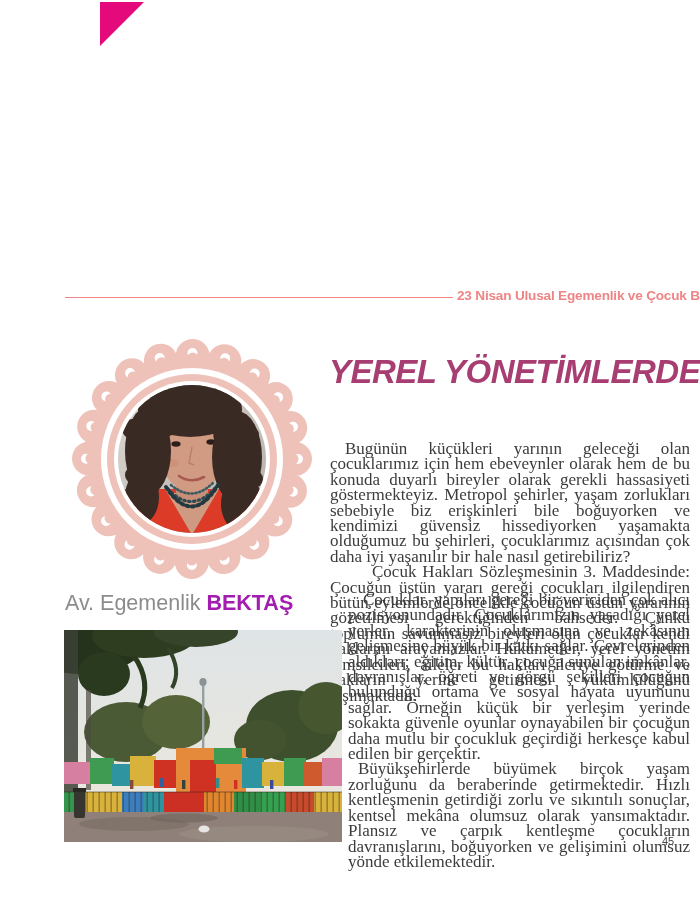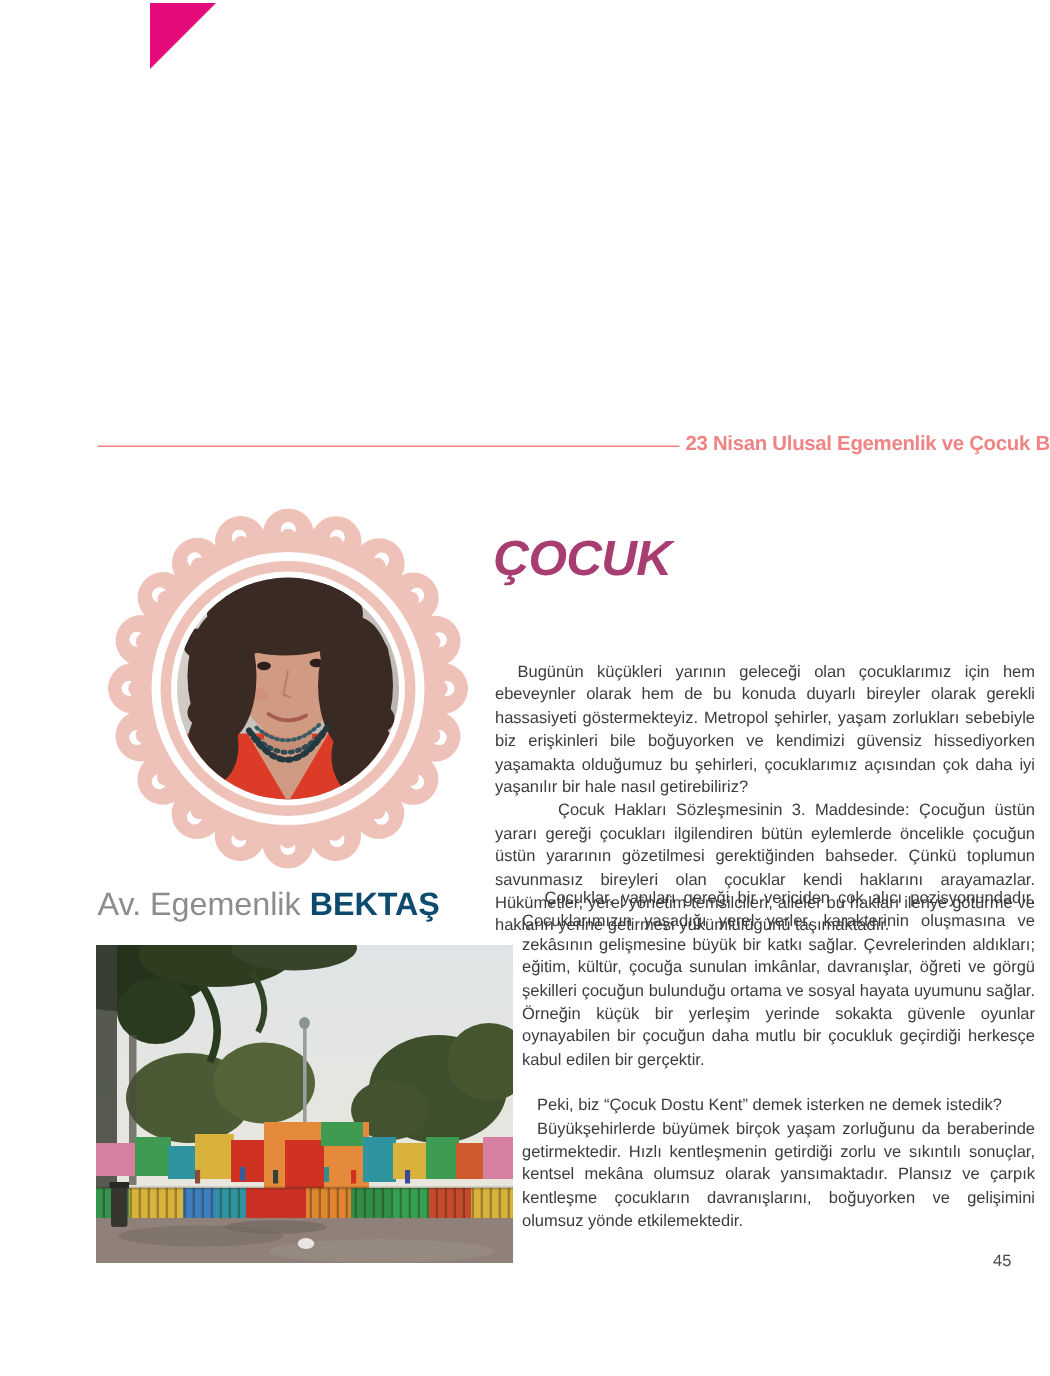--- a/index.html
+++ b/index.html
@@ -31,24 +31,24 @@
   
   .article-title{
     left:329px;top:350px;width:365px;
     color:#a83d72;font-style:italic;font-weight:700;
     font-size:33px;line-height:44px;letter-spacing:-0.5px;
     white-space:nowrap;
   }
 
   
   .author-line{left:65px;top:591px;width:280px;font-size:21.5px;color:#8c8c8c;white-space:nowrap;}
-  .author-line .surname{color:#0c4a6e;font-weight:700;}
-
-  
-  .bodycol{color:#3c3c3c;font-size:11px;line-height:15.4px;text-align:justify;}
+  .author-line .surname{color:#a21caf;font-weight:700;}
+
+  
+  .bodycol{color:#3c3c3c;font-size:17px;line-height:15.4px;text-align:justify;font-family:Liberation Serif, serif;}
   .col-a{left:330px;top:441px;width:360px;}
   .col-b{left:348px;top:592px;width:342px;}
   .bodycol p{margin:0;}
   .ind-sm{text-indent:15px;}
   .ind-lg{text-indent:42px;}
   .ind-xs{text-indent:10px;}
   .gap-top{margin-top:15px !important;}
 
   
   .playground-box{left:64px;top:630px;width:278px;height:212px;}
@@ -119,33 +119,32 @@
       </g>
 
       <path d="M96 150 Q120 176 144 148" stroke="#2e4a52" stroke-width="3.2" fill="none" stroke-linecap="round" stroke-dasharray="1.5 3.4"></path>
       <path d="M94 148 Q120 188 146 146" stroke="#23383f" stroke-width="4" fill="none" stroke-linecap="round" stroke-dasharray="2.2 3.4"></path>
       <path d="M99 146 Q120 164 141 144" stroke="#3c5a64" stroke-width="2.6" fill="none" stroke-linecap="round" stroke-dasharray="1.2 2.6"></path>
     </g>
   </svg>
 </div>
 
 <div class="abs article-title">
-  <div>ÇOCUK</div>
+  <div>YEREL YÖNETİMLERDE</div>
 </div>
 
 <div class="abs author-line"><span>Av. Egemenlik </span><span class="surname">BEKTAŞ</span></div>
 
 <div class="abs bodycol col-a">
   <p class="ind-sm">Bugünün küçükleri yarının geleceği olan çocuklarımız için hem ebeveynler olarak hem de bu konuda duyarlı bireyler olarak gerekli hassasiyeti göstermekteyiz. Metropol şehirler,  yaşam zorlukları sebebiyle biz erişkinleri bile boğuyorken ve kendimizi güvensiz hissediyorken yaşamakta olduğumuz bu şehirleri, çocuklarımız açısından çok daha iyi yaşanılır bir hale nasıl getirebiliriz?</p>
   <p class="ind-lg">Çocuk Hakları Sözleşmesinin 3. Maddesinde: Çocuğun üstün yararı gereği çocukları ilgilendiren bütün eylemlerde öncelikle çocuğun üstün yararının gözetilmesi gerektiğinden bahseder. Çünkü toplumun savunmasız bireyleri olan çocuklar kendi haklarını arayamazlar. Hükümetler, yerel yönetim temsilcileri, aileler bu hakları ileriye götürme ve hakların yerine getirmesi yükümlülüğünü taşımaktadır.</p>
 </div>
 
 <div class="abs bodycol col-b">
   <p class="ind-sm">Çocuklar, yapıları gereği bir vericiden çok alıcı pozisyonundadır. Çocuklarımızın yaşadığı yerel yerler, karakterinin oluşmasına ve zekâsının gelişmesine büyük bir katkı sağlar.  Çevrelerinden aldıkları; eğitim, kültür, çocuğa sunulan imkânlar, davranışlar, öğreti ve görgü şekilleri çocuğun bulunduğu ortama ve sosyal hayata uyumunu sağlar. Örneğin küçük bir yerleşim yerinde sokakta güvenle oyunlar oynayabilen bir çocuğun daha mutlu bir çocukluk geçirdiği herkesçe kabul edilen bir gerçektir.</p>
-  <p class="ind-xs gap-top">Peki, biz “Çocuk Dostu Kent” demek isterken ne demek istedik?</p>
   <p class="ind-xs">Büyükşehirlerde büyümek birçok yaşam zorluğunu da beraberinde getirmektedir. Hızlı kentleşmenin getirdiği zorlu ve sıkıntılı sonuçlar, kentsel mekâna olumsuz olarak yansımaktadır. Plansız ve çarpık kentleşme çocukların davranışlarını, boğuyorken ve gelişimini olumsuz yönde etkilemektedir.</p>
 </div>
 
 <div class="abs playground-box">
   <svg width="278" height="212" viewBox="0 0 278 212">
     <defs>
       <linearGradient id="sky" x1="0" y1="0" x2="0" y2="1">
         <stop offset="0" stop-color="#dfe4e6"></stop>
           <stop offset="1" stop-color="#ece7db"></stop>
       </linearGradient>

